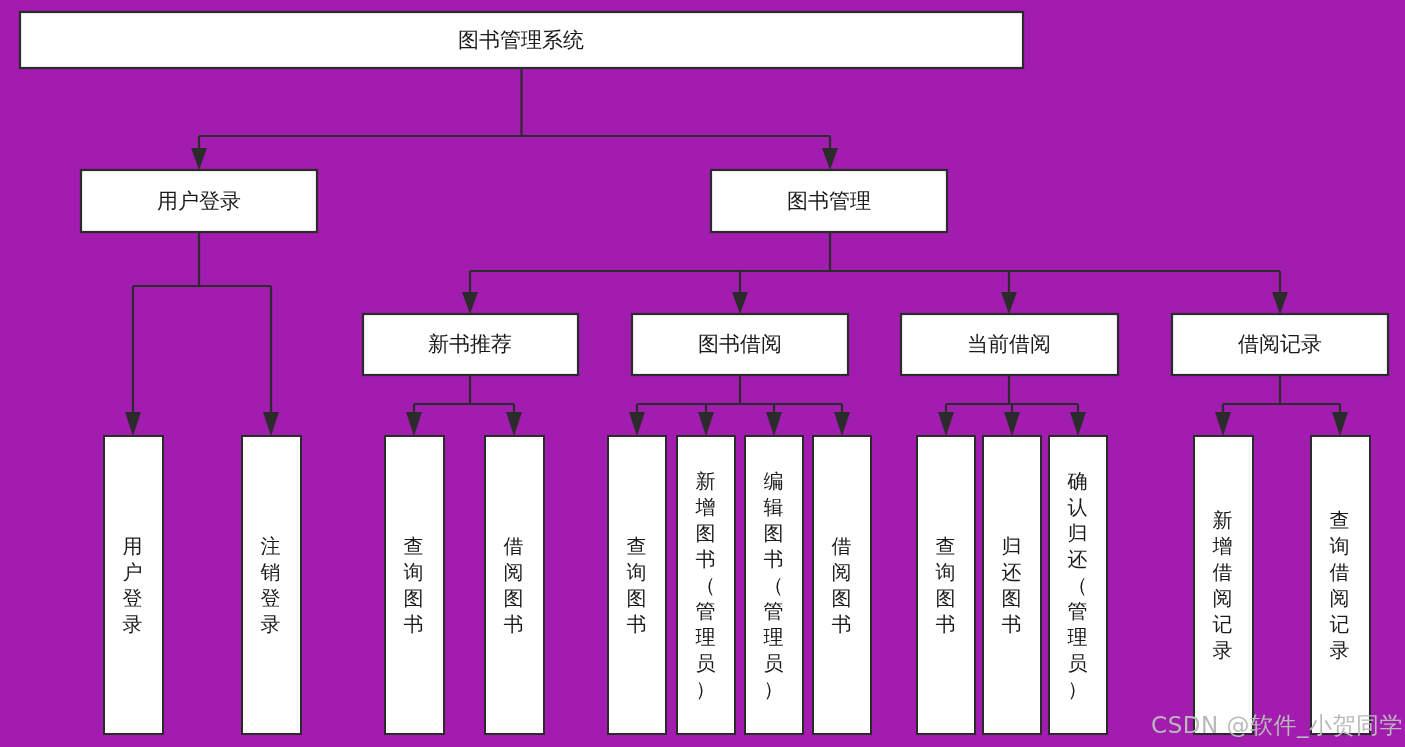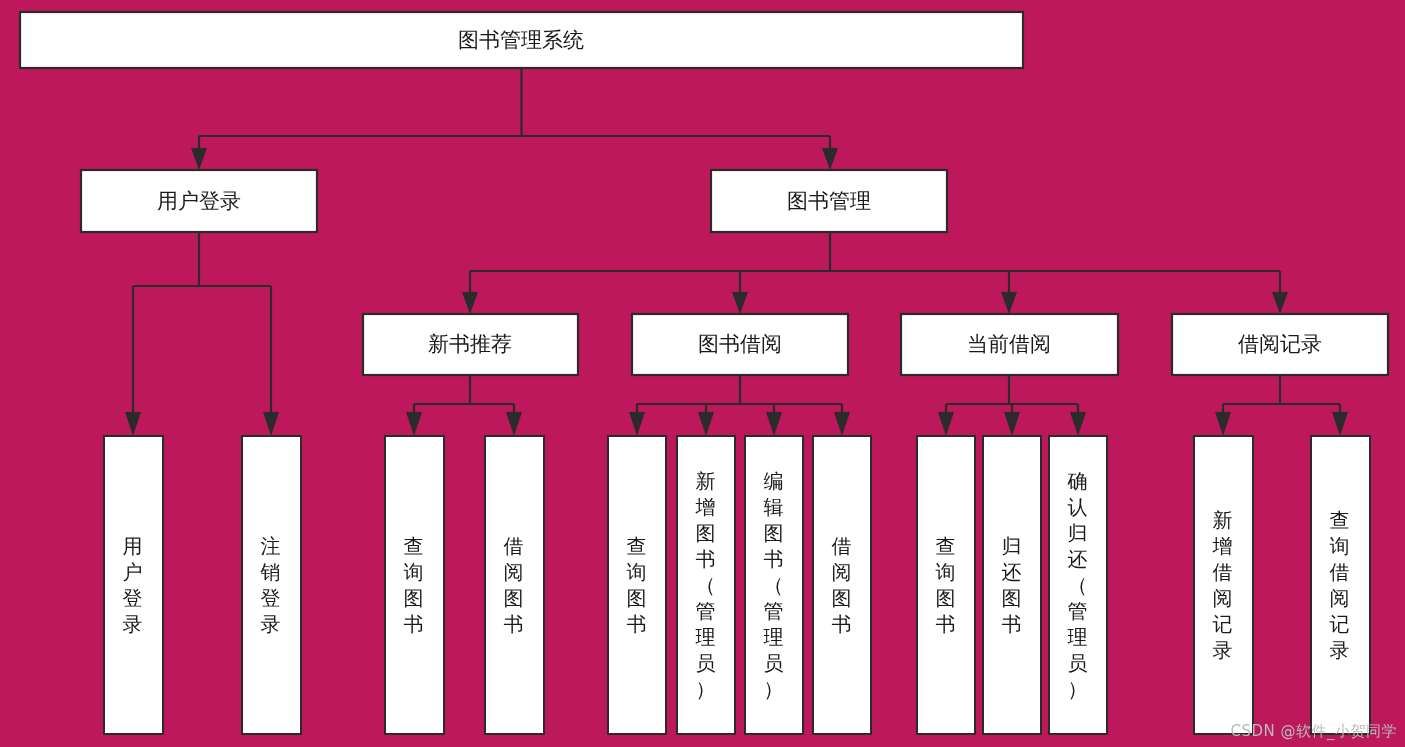--- a/index.html
+++ b/index.html
@@ -7,21 +7,21 @@
     padding: 0;
     background: #ffffff;
   }
   body {
     font-family: "DejaVu Sans", "Liberation Sans", sans-serif;
   }
   #diagram-root {
     position: relative;
     width: 1405px;
     height: 747px;
-    background: #be185d;
+    background: #a21caf;
     overflow: hidden;
   }
   svg.flow {
     position: absolute;
     left: 0;
     top: 0;
     width: 1405px;
     height: 747px;
   }
   .node-box {
@@ -49,24 +49,24 @@
     text-anchor: middle;
     dominant-baseline: middle;
     white-space: pre;
   }
   .node-label.vertical {
     font-size: 20px;
     letter-spacing: 1px;
   }
   .watermark {
     position: absolute;
-    right: 8px;
+    right: 2px;
     bottom: 6px;
     font-family: "DejaVu Sans", "Liberation Sans", sans-serif;
-    font-size: 15px;
+    font-size: 23px;
     color: #b9b9b9;
     letter-spacing: 0.5px;
     user-select: none;
     pointer-events: none;
     white-space: nowrap;
   }
 </style>
 </head>
 <body>
 

